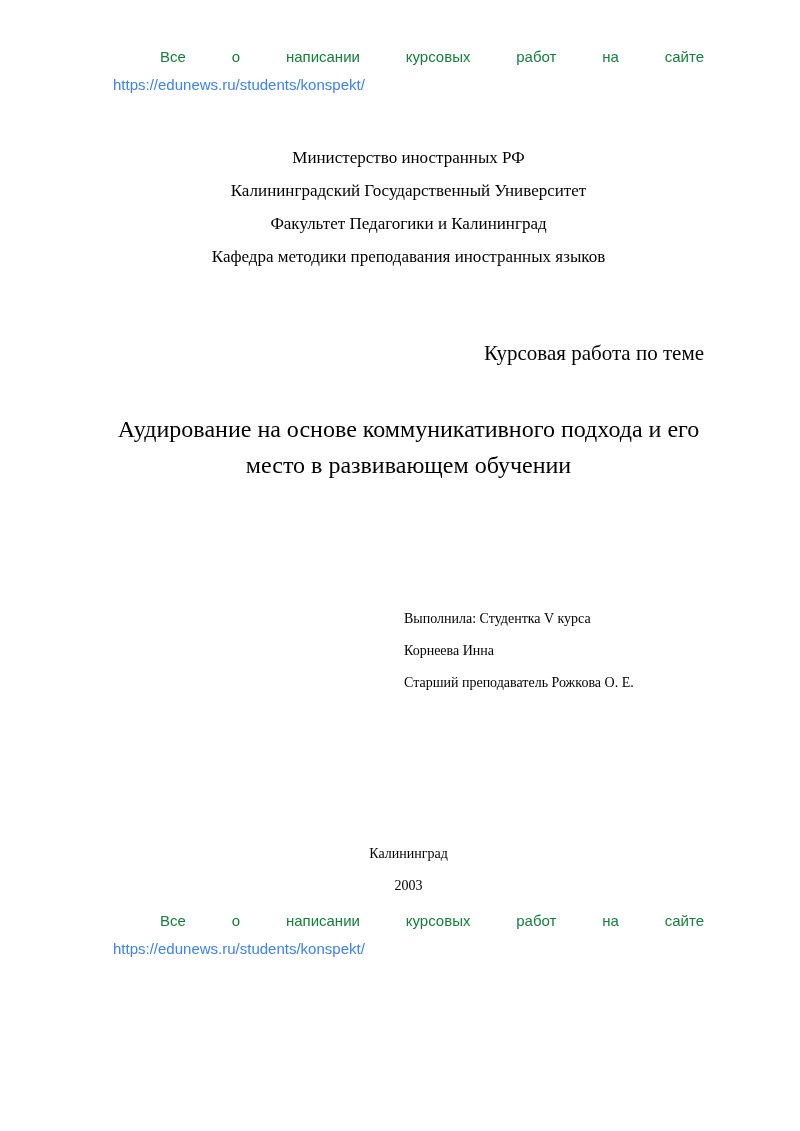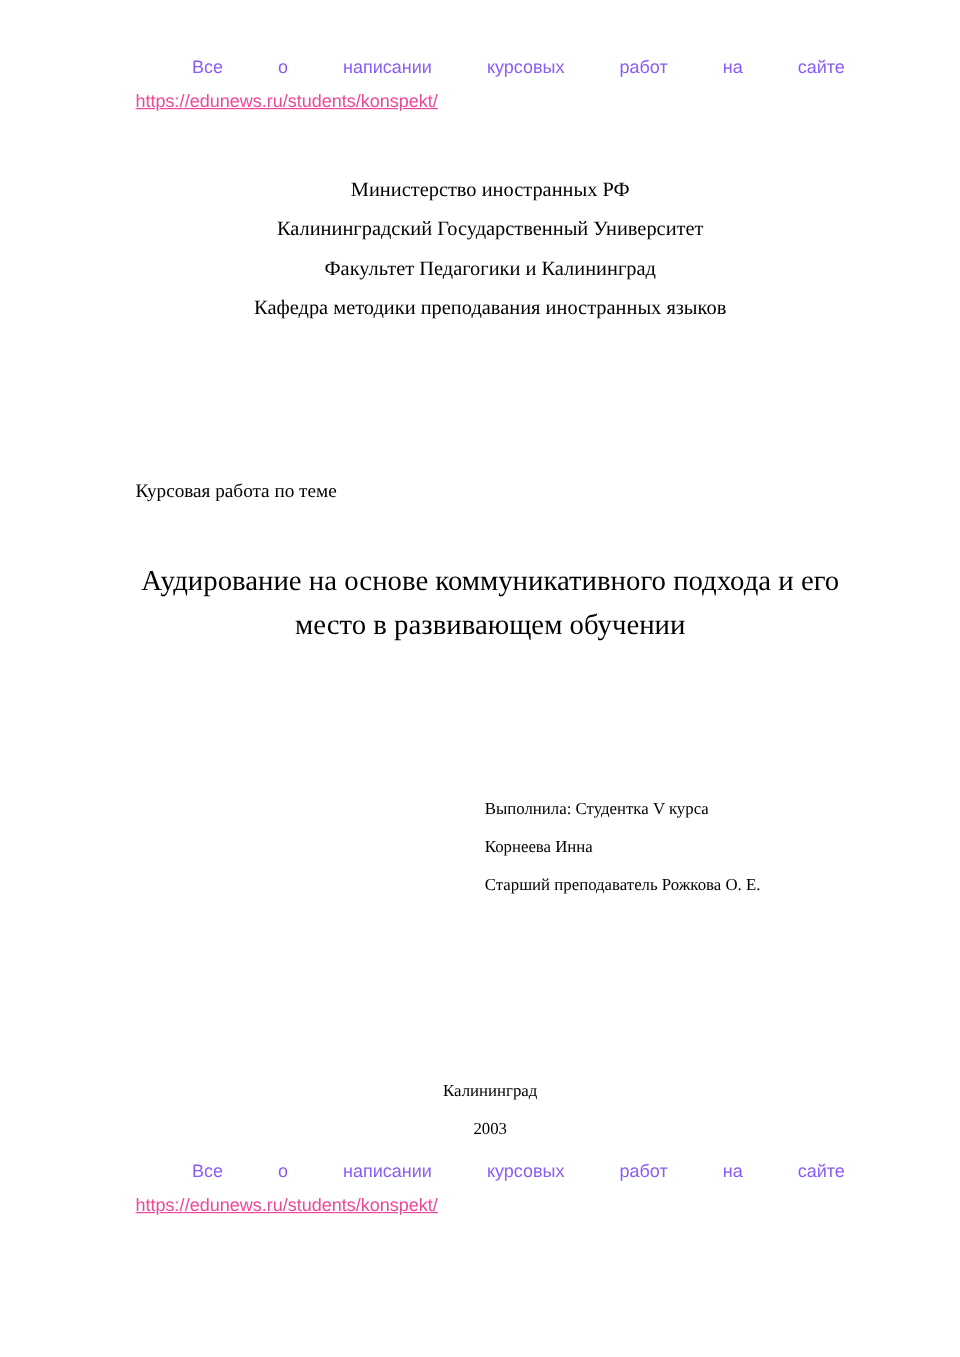--- a/index.html
+++ b/index.html
@@ -19,44 +19,43 @@
   }
   
   .note-line {
     font-family: "Liberation Sans", "DejaVu Sans", sans-serif;
     font-size: 15px;
     line-height: 28px;
     text-align: justify;
     text-align-last: justify;
     text-indent: 47px;
     white-space: nowrap;
-    color: #8b5cf6;
+    color: #15803d;
   }
   .link-line {
     font-family: "Liberation Sans", "DejaVu Sans", sans-serif;
     font-size: 15px;
     line-height: 28px;
     text-align: left;
   }
   .doc-link {
-    color: #ec4899;
-    text-decoration: underline;
+    color: #3b82f6;
     cursor: pointer;
   }
   
   .institution {
     margin-top: 42px;
     text-align: center;
     font-size: 17px;
     line-height: 33px;
   }
   .work-type {
-    margin-top: 120px;
-    text-align: left;
-    font-size: 16px;
+    margin-top: 64px;
+    text-align: right;
+    font-size: 21px;
     line-height: 33px;
   }
   .work-title {
     margin-top: 41px;
     text-align: center;
     font-size: 24px;
     line-height: 36px;
   }
   .credits {
     margin-top: 120px;

